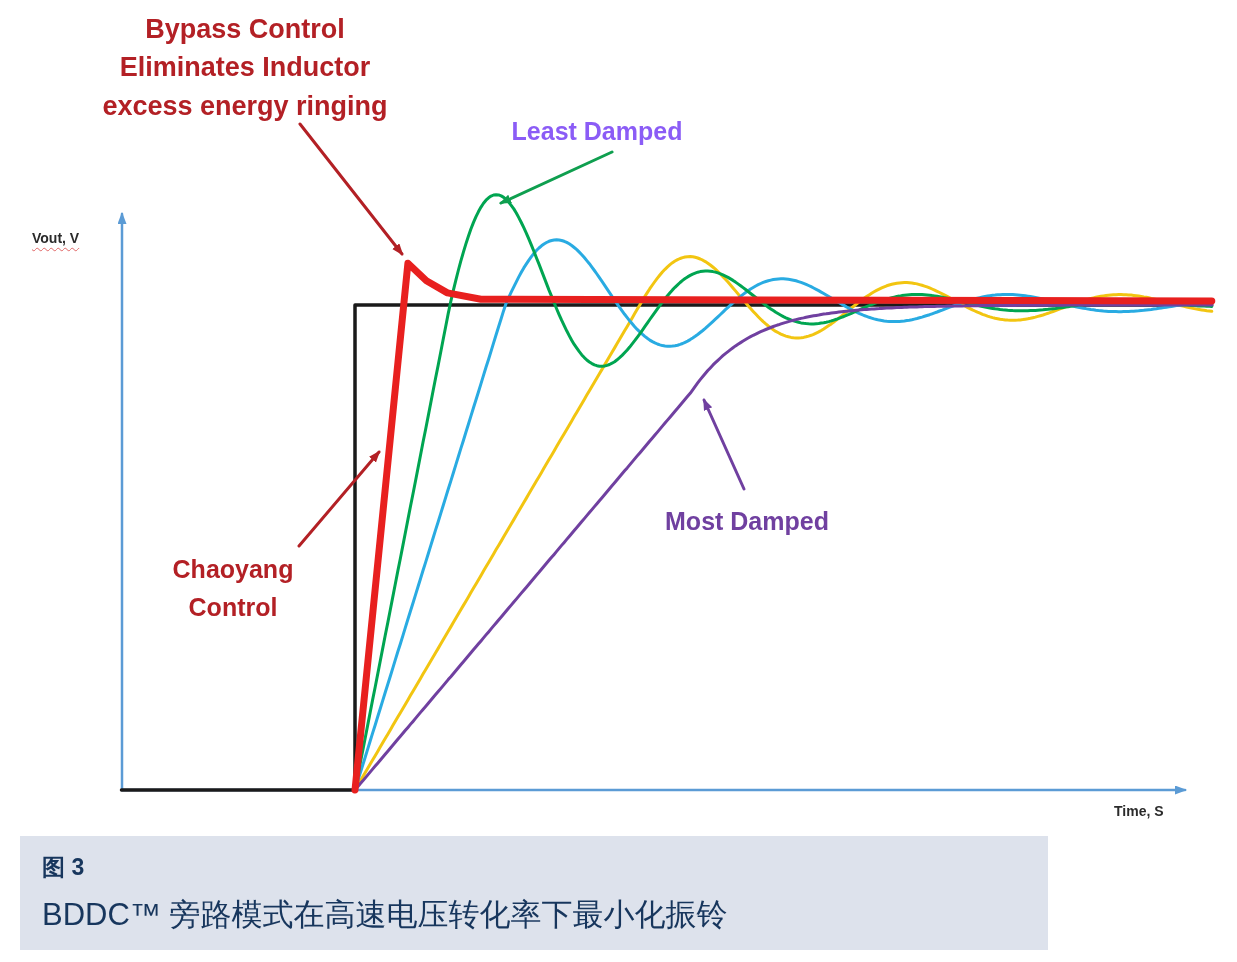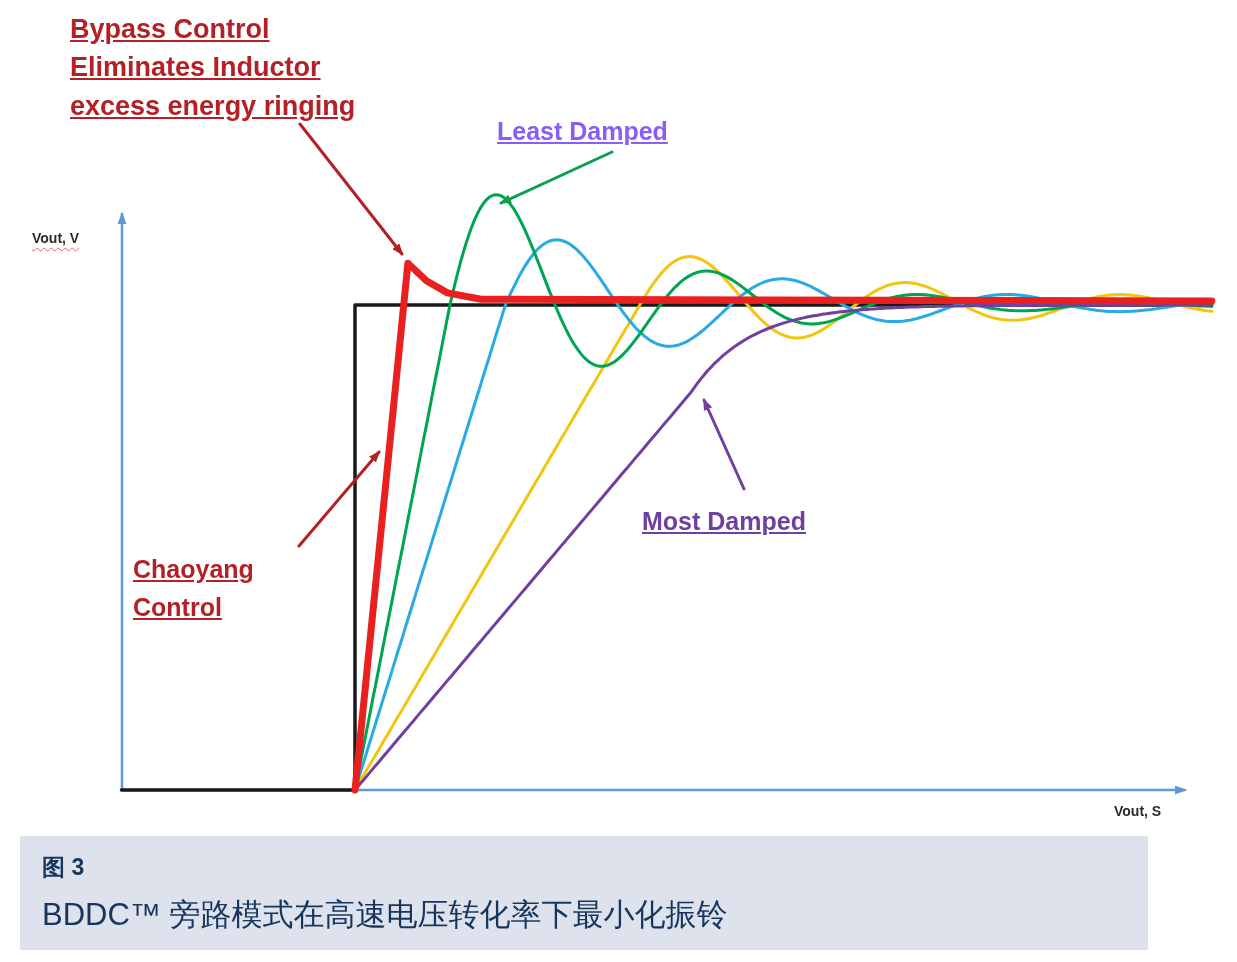--- a/index.html
+++ b/index.html
@@ -11,30 +11,29 @@
   #plot{position:absolute;left:0;top:0;}
   .axis-label{position:absolute;font-weight:bold;color:#2b2b2b;font-size:14px;}
   .axis-label.y{
     left:32px;top:230px;
     text-decoration-line:underline;text-decoration-style:wavy;
     text-decoration-color:#e06666;text-decoration-thickness:1px;
     text-underline-offset:4px;
   }
   .axis-label.x{left:1114px;top:803px;}
   .ann{
-    position:absolute;font-weight:bold;white-space:pre-line;
+    position:absolute;font-weight:bold;white-space:pre-line;text-align:center;
     line-height:1.42;
-    text-decoration:underline;
   }
   .ann.bypass{left:70px;top:10px;width:350px;font-size:27px;}
   .ann.least{left:497px;top:114px;width:200px;font-size:25px;}
   .ann.chaoyang{left:133px;top:551px;width:200px;font-size:25px;line-height:1.5;}
   .ann.most{left:642px;top:504px;width:210px;font-size:25px;}
   .caption{
-    position:absolute;left:20px;top:836px;width:1128px;height:114px;
+    position:absolute;left:20px;top:836px;width:1028px;height:114px;
     background:#dde2ec;color:#17365d;box-sizing:border-box;
     padding:16px 22px;
   }
   .cap-label{font-weight:bold;font-size:23px;margin-bottom:11px;}
   .cap-text{font-size:31px;}
 </style>
 </head>
 <body>
 
 <div class="page">
@@ -66,21 +65,21 @@
         <path d="M355.0,790.0L357.5,777.1L360.0,764.2L362.6,751.4L365.1,738.5L367.6,725.6L370.1,712.7L372.6,699.9L375.2,687.0L377.7,674.1L380.2,661.2L382.7,648.4L385.2,635.5L387.8,622.6L390.3,609.7L392.8,596.9L395.3,584.0L397.8,571.1L400.4,558.2L402.9,545.4L405.4,532.5L407.9,519.6L410.4,506.7L413.0,493.8L415.5,481.0L418.0,468.1L420.5,455.2L423.0,442.3L425.6,429.5L428.1,416.6L430.6,403.7L433.1,390.8L435.6,378.0L438.2,365.1L440.7,352.2L443.2,339.3L445.7,326.5L448.2,313.6L450.8,301.4L453.3,290.7L455.8,280.4L458.3,270.5L460.8,261.1L463.4,252.2L465.9,243.9L468.4,236.2L470.9,229.0L473.4,222.6L476.0,216.7L478.5,211.6L481.0,207.1L483.5,203.3L486.0,200.2L488.6,197.8L491.1,196.1L493.6,195.0L496.1,194.7L498.6,194.9L501.2,195.9L503.7,197.4L506.2,199.5L508.7,202.1L511.2,205.3L513.8,208.9L516.3,213.0L518.8,217.6L521.3,222.5L523.8,227.7L526.4,233.3L528.9,239.1L531.4,245.1L533.9,251.3L536.4,257.7L539.0,264.1L541.5,270.6L544.0,277.1L546.5,283.6L549.0,290.1L551.6,296.4L554.1,302.6L556.6,308.7L559.1,314.6L561.6,320.2L564.2,325.6L566.7,330.8L569.2,335.6L571.7,340.2L574.2,344.4L576.8,348.2L579.3,351.7L581.8,354.9L584.3,357.6L586.8,360.0L589.4,362.0L591.9,363.6L594.4,364.8L596.9,365.7L599.4,366.2L602.0,366.3L604.5,366.0L607.0,365.4L609.5,364.5L612.0,363.2L614.6,361.7L617.1,359.8L619.6,357.7L622.1,355.4L624.6,352.8L627.2,350.0L629.7,347.1L632.2,343.9L634.7,340.7L637.2,337.3L639.8,333.8L642.3,330.3L644.8,326.7L647.3,323.1L649.8,319.5L652.4,315.9L654.9,312.3L657.4,308.8L659.9,305.4L662.4,302.0L665.0,298.8L667.5,295.7L670.0,292.7L672.5,289.9L675.0,287.3L677.6,284.8L680.1,282.5L682.6,280.4L685.1,278.5L687.6,276.9L690.2,275.4L692.7,274.1L695.2,273.1L697.7,272.2L700.2,271.6L702.8,271.2L705.3,271.0L707.8,271.0L710.3,271.2L712.8,271.6L715.4,272.1L717.9,272.9L720.4,273.8L722.9,274.9L725.4,276.1L728.0,277.4L730.5,278.9L733.0,280.4L735.5,282.1L738.0,283.9L740.6,285.7L743.1,287.6L745.6,289.5L748.1,291.5L750.6,293.5L753.2,295.5L755.7,297.5L758.2,299.5L760.7,301.5L763.2,303.4L765.8,305.3L768.3,307.2L770.8,308.9L773.3,310.6L775.8,312.3L778.4,313.8L780.9,315.2L783.4,316.6L785.9,317.8L788.4,318.9L791.0,320.0L793.5,320.9L796.0,321.6L798.5,322.3L801.0,322.9L803.6,323.3L806.1,323.6L808.6,323.8L811.1,323.9L813.6,323.9L816.2,323.7L818.7,323.5L821.2,323.1L823.7,322.7L826.2,322.2L828.8,321.6L831.3,320.9L833.8,320.1L836.3,319.3L838.8,318.4L841.4,317.4L843.9,316.5L846.4,315.4L848.9,314.4L851.4,313.3L854.0,312.2L856.5,311.1L859.0,310.0L861.5,308.8L864.0,307.7L866.6,306.6L869.1,305.6L871.6,304.5L874.1,303.5L876.6,302.5L879.2,301.6L881.7,300.7L884.2,299.9L886.7,299.1L889.2,298.4L891.8,297.7L894.3,297.1L896.8,296.5L899.3,296.1L901.8,295.6L904.4,295.3L906.9,295.0L909.4,294.8L911.9,294.6L914.4,294.5L917.0,294.5L919.5,294.5L922.0,294.6L924.5,294.8L927.0,295.0L929.6,295.2L932.1,295.6L934.6,295.9L937.1,296.3L939.6,296.7L942.2,297.2L944.7,297.7L947.2,298.2L949.7,298.8L952.2,299.4L954.8,300.0L957.3,300.6L959.8,301.2L962.3,301.8L964.8,302.4L967.4,303.0L969.9,303.6L972.4,304.3L974.9,304.8L977.4,305.4L980.0,306.0L982.5,306.5L985.0,307.0L987.5,307.5L990.0,308.0L992.6,308.4L995.1,308.8L997.6,309.1L1000.1,309.5L1002.6,309.8L1005.2,310.0L1007.7,310.3L1010.2,310.4L1012.7,310.6L1015.2,310.7L1017.8,310.8L1020.3,310.8L1022.8,310.8L1025.3,310.8L1027.8,310.7L1030.4,310.6L1032.9,310.5L1035.4,310.4L1037.9,310.2L1040.4,310.0L1043.0,309.8L1045.5,309.5L1048.0,309.3L1050.5,309.0L1053.0,308.7L1055.6,308.4L1058.1,308.0L1060.6,307.7L1063.1,307.4L1065.6,307.0L1068.2,306.7L1070.7,306.3L1073.2,306.0L1075.7,305.7L1078.2,305.3L1080.8,305.0L1083.3,304.7L1085.8,304.4L1088.3,304.1L1090.8,303.8L1093.4,303.5L1095.9,303.3L1098.4,303.1L1100.9,302.8L1103.4,302.6L1106.0,302.5L1108.5,302.3L1111.0,302.2L1113.5,302.1L1116.0,302.0L1118.6,301.9L1121.1,301.8L1123.6,301.8L1126.1,301.8L1128.6,301.8L1131.2,301.8L1133.7,301.8L1136.2,301.9L1138.7,302.0L1141.2,302.0L1143.8,302.1L1146.3,302.3L1148.8,302.4L1151.3,302.5L1153.8,302.7L1156.4,302.8L1158.9,303.0L1161.4,303.2L1163.9,303.4L1166.4,303.6L1169.0,303.7L1171.5,303.9L1174.0,304.1L1176.5,304.3L1179.0,304.5L1181.6,304.7L1184.1,304.9L1186.6,305.1L1189.1,305.2L1191.6,305.4L1194.2,305.6L1196.7,305.7L1199.2,305.9L1201.7,306.0L1204.2,306.1L1206.8,306.2L1209.3,306.3L1211.8,306.4" fill="none" stroke="#00a551" stroke-width="3" stroke-linejoin="round" stroke-linecap="round"></path>
         <path d="M355.0,790.0L357.5,787.0L360.0,784.0L362.6,781.1L365.1,778.1L367.6,775.1L370.1,772.1L372.6,769.1L375.2,766.1L377.7,763.2L380.2,760.2L382.7,757.2L385.2,754.2L387.8,751.2L390.3,748.2L392.8,745.3L395.3,742.3L397.8,739.3L400.4,736.3L402.9,733.3L405.4,730.3L407.9,727.4L410.4,724.4L413.0,721.4L415.5,718.4L418.0,715.4L420.5,712.4L423.0,709.5L425.6,706.5L428.1,703.5L430.6,700.5L433.1,697.5L435.6,694.6L438.2,691.6L440.7,688.6L443.2,685.6L445.7,682.6L448.2,679.6L450.8,676.7L453.3,673.7L455.8,670.7L458.3,667.7L460.8,664.7L463.4,661.7L465.9,658.8L468.4,655.8L470.9,652.8L473.4,649.8L476.0,646.8L478.5,643.8L481.0,640.9L483.5,637.9L486.0,634.9L488.6,631.9L491.1,628.9L493.6,625.9L496.1,623.0L498.6,620.0L501.2,617.0L503.7,614.0L506.2,611.0L508.7,608.1L511.2,605.1L513.8,602.1L516.3,599.1L518.8,596.1L521.3,593.1L523.8,590.2L526.4,587.2L528.9,584.2L531.4,581.2L533.9,578.2L536.4,575.2L539.0,572.3L541.5,569.3L544.0,566.3L546.5,563.3L549.0,560.3L551.6,557.3L554.1,554.4L556.6,551.4L559.1,548.4L561.6,545.4L564.2,542.4L566.7,539.4L569.2,536.5L571.7,533.5L574.2,530.5L576.8,527.5L579.3,524.5L581.8,521.6L584.3,518.6L586.8,515.6L589.4,512.6L591.9,509.6L594.4,506.6L596.9,503.7L599.4,500.7L602.0,497.7L604.5,494.7L607.0,491.7L609.5,488.7L612.0,485.8L614.6,482.8L617.1,479.8L619.6,476.8L622.1,473.8L624.6,470.8L627.2,467.9L629.7,464.9L632.2,461.9L634.7,458.9L637.2,455.9L639.8,452.9L642.3,450.0L644.8,447.0L647.3,444.0L649.8,441.0L652.4,438.0L654.9,435.1L657.4,432.1L659.9,429.1L662.4,426.1L665.0,423.1L667.5,420.1L670.0,417.2L672.5,414.2L675.0,411.2L677.6,408.2L680.1,405.2L682.6,402.2L685.1,399.3L687.6,396.3L690.2,393.3L692.7,389.8L695.2,386.3L697.7,382.9L700.2,379.6L702.8,376.5L705.3,373.5L707.8,370.6L710.3,367.9L712.8,365.2L715.4,362.7L717.9,360.3L720.4,358.0L722.9,355.7L725.4,353.6L728.0,351.6L730.5,349.6L733.0,347.7L735.5,345.9L738.0,344.2L740.6,342.6L743.1,341.0L745.6,339.5L748.1,338.0L750.6,336.7L753.2,335.3L755.7,334.1L758.2,332.8L760.7,331.7L763.2,330.6L765.8,329.5L768.3,328.5L770.8,327.5L773.3,326.5L775.8,325.6L778.4,324.8L780.9,323.9L783.4,323.1L785.9,322.4L788.4,321.6L791.0,320.9L793.5,320.3L796.0,319.6L798.5,319.0L801.0,318.4L803.6,317.9L806.1,317.3L808.6,316.8L811.1,316.3L813.6,315.8L816.2,315.4L818.7,315.0L821.2,314.5L823.7,314.1L826.2,313.8L828.8,313.4L831.3,313.0L833.8,312.7L836.3,312.4L838.8,312.1L841.4,311.8L843.9,311.5L846.4,311.2L848.9,311.0L851.4,310.7L854.0,310.5L856.5,310.2L859.0,310.0L861.5,309.8L864.0,309.6L866.6,309.4L869.1,309.2L871.6,309.0L874.1,308.9L876.6,308.7L879.2,308.6L881.7,308.4L884.2,308.3L886.7,308.1L889.2,308.0L891.8,307.9L894.3,307.8L896.8,307.6L899.3,307.5L901.8,307.4L904.4,307.3L906.9,307.2L909.4,307.1L911.9,307.0L914.4,307.0L917.0,306.9L919.5,306.8L922.0,306.7L924.5,306.6L927.0,306.6L929.6,306.5L932.1,306.4L934.6,306.4L937.1,306.3L939.6,306.3L942.2,306.2L944.7,306.2L947.2,306.1L949.7,306.1L952.2,306.0L954.8,306.0L957.3,305.9L959.8,305.9L962.3,305.9L964.8,305.8L967.4,305.8L969.9,305.8L972.4,305.7L974.9,305.7L977.4,305.7L980.0,305.6L982.5,305.6L985.0,305.6L987.5,305.6L990.0,305.5L992.6,305.5L995.1,305.5L997.6,305.5L1000.1,305.5L1002.6,305.4L1005.2,305.4L1007.7,305.4L1010.2,305.4L1012.7,305.4L1015.2,305.4L1017.8,305.3L1020.3,305.3L1022.8,305.3L1025.3,305.3L1027.8,305.3L1030.4,305.3L1032.9,305.3L1035.4,305.2L1037.9,305.2L1040.4,305.2L1043.0,305.2L1045.5,305.2L1048.0,305.2L1050.5,305.2L1053.0,305.2L1055.6,305.2L1058.1,305.2L1060.6,305.2L1063.1,305.2L1065.6,305.1L1068.2,305.1L1070.7,305.1L1073.2,305.1L1075.7,305.1L1078.2,305.1L1080.8,305.1L1083.3,305.1L1085.8,305.1L1088.3,305.1L1090.8,305.1L1093.4,305.1L1095.9,305.1L1098.4,305.1L1100.9,305.1L1103.4,305.1L1106.0,305.1L1108.5,305.1L1111.0,305.1L1113.5,305.1L1116.0,305.1L1118.6,305.1L1121.1,305.1L1123.6,305.1L1126.1,305.1L1128.6,305.1L1131.2,305.0L1133.7,305.0L1136.2,305.0L1138.7,305.0L1141.2,305.0L1143.8,305.0L1146.3,305.0L1148.8,305.0L1151.3,305.0L1153.8,305.0L1156.4,305.0L1158.9,305.0L1161.4,305.0L1163.9,305.0L1166.4,305.0L1169.0,305.0L1171.5,305.0L1174.0,305.0L1176.5,305.0L1179.0,305.0L1181.6,305.0L1184.1,305.0L1186.6,305.0L1189.1,305.0L1191.6,305.0L1194.2,305.0L1196.7,305.0L1199.2,305.0L1201.7,305.0L1204.2,305.0L1206.8,305.0L1209.3,305.0L1211.8,305.0" fill="none" stroke="#7040a0" stroke-width="3" stroke-linejoin="round" stroke-linecap="round"></path>
         <path d="M355.0,790.0L407.9,263.3L426.4,280.8L447.4,292.9L481.0,299.2L1211.8,301.1" fill="none" stroke="#e8201f" stroke-width="7" stroke-linejoin="round" stroke-linecap="round"></path>
         <line x1="300" y1="124" x2="402" y2="254" stroke="#b32025" stroke-width="3" stroke-linecap="round" marker-end="url(#m-bypass)"></line>
         <line x1="612" y1="152" x2="501" y2="203" stroke="#0f9f4f" stroke-width="3" stroke-linecap="round" marker-end="url(#m-least)"></line>
         <line x1="299" y1="546" x2="379" y2="452" stroke="#b32025" stroke-width="3" stroke-linecap="round" marker-end="url(#m-chaoyang)"></line>
         <line x1="744" y1="489" x2="704" y2="400" stroke="#7040a0" stroke-width="3" stroke-linecap="round" marker-end="url(#m-most)"></line>
       </svg>
 
     <div class="axis-label y">Vout, V</div>
-    <div class="axis-label x">Vout, S</div>
+    <div class="axis-label x">Time, S</div>
 
     <div class="ann bypass" style="color: rgb(179, 32, 37);">Bypass Control
 Eliminates Inductor
 excess energy ringing</div>
     <div class="ann least" style="color: #8b5cf6;">Least Damped</div>
     <div class="ann chaoyang" style="color: rgb(179, 32, 37);">Chaoyang
 Control</div>
     <div class="ann most" style="color: rgb(112, 64, 160);">Most Damped</div>
   </div>
 

